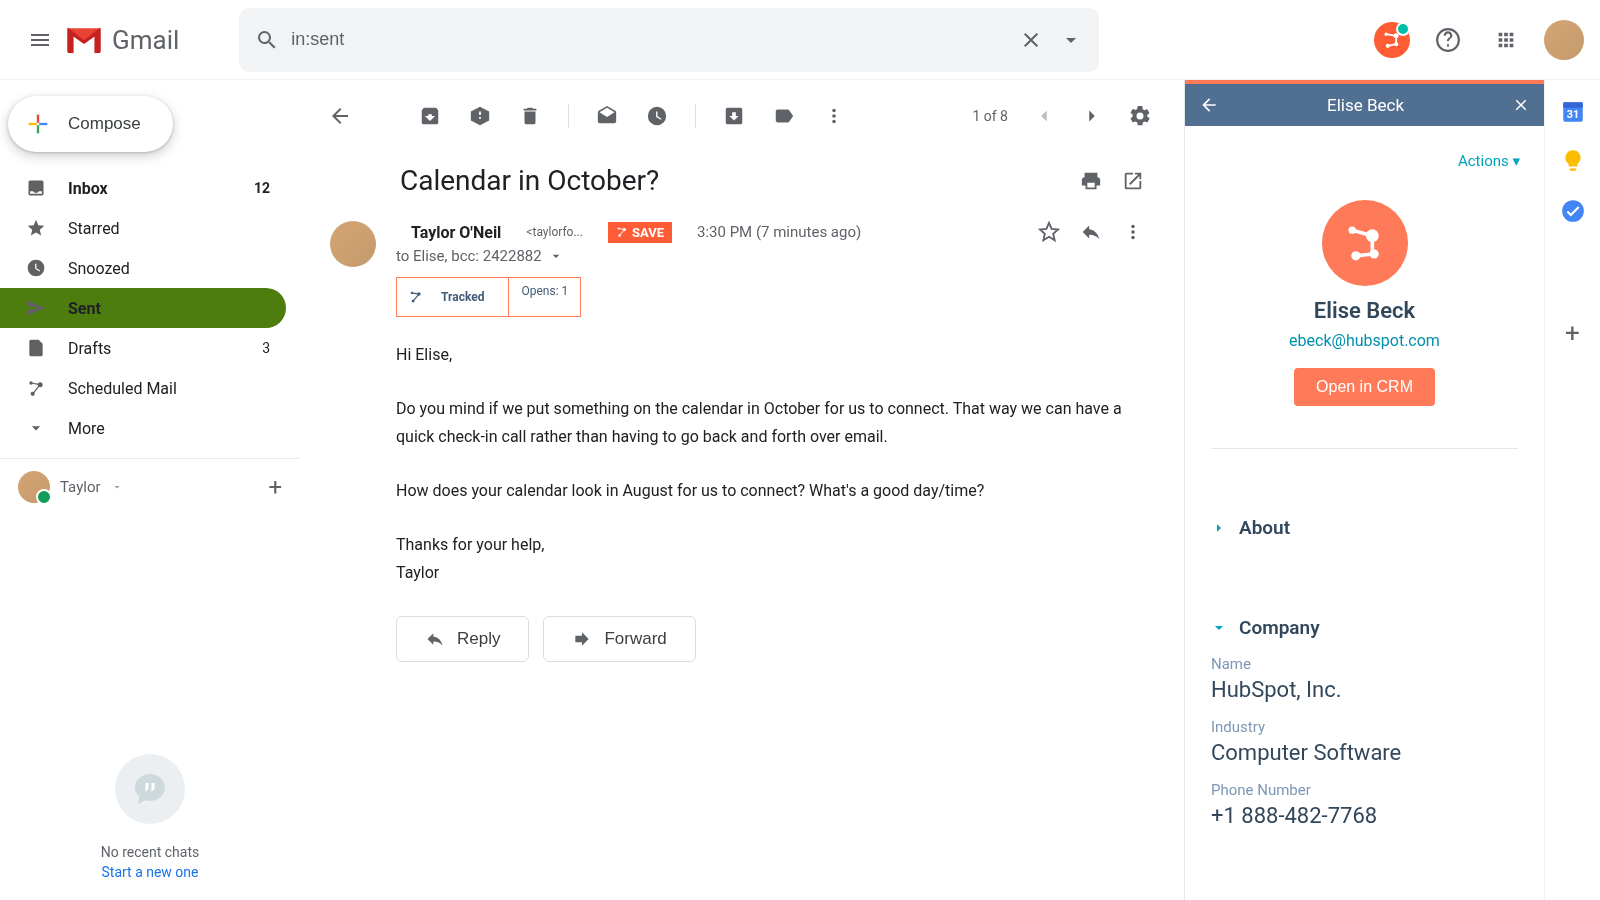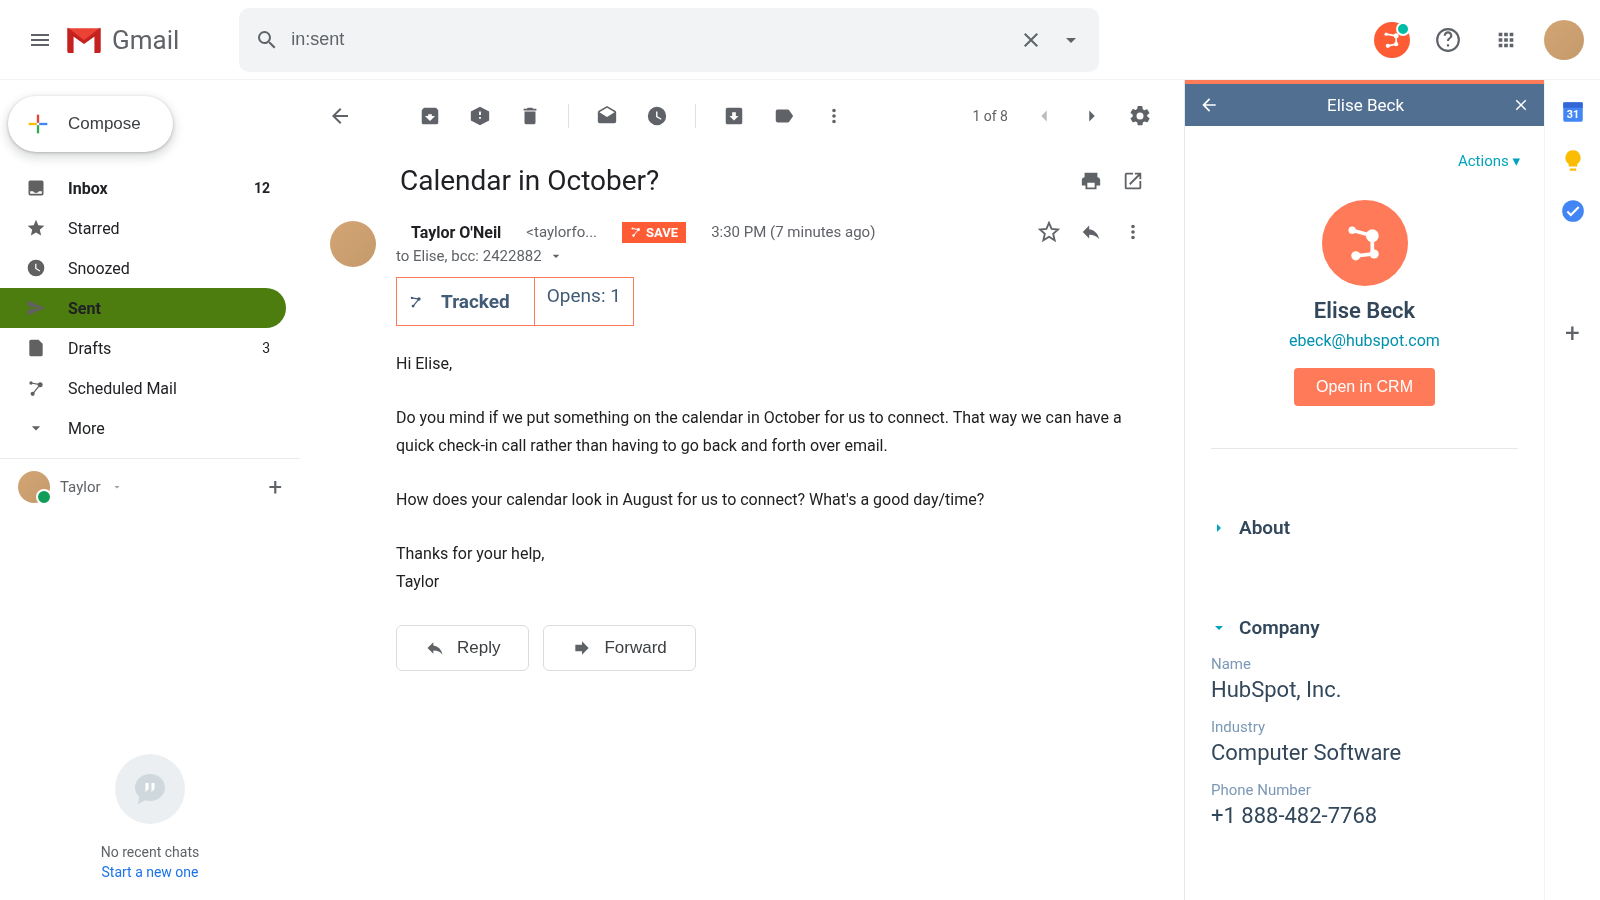--- a/index.html
+++ b/index.html
@@ -43,26 +43,26 @@
 .toolbar .divider{width:1px;height:24px;background:#e0e0e0;margin:0 8px;}
 .toolbar-right{margin-left:auto;display:flex;align-items:center;gap:8px;padding-right:24px;}
 .pager-text{font-size:14px;color:#616161;margin-right:8px;}
 .subject{font-size:28px;font-weight:400;padding:20px 0 12px 80px;display:flex;align-items:center;}
 .subject-actions{margin-left:auto;display:flex;gap:20px;padding-right:40px;color:#5f6368;}
 .message{display:flex;padding:12px 40px 0 10px;gap:20px;}
 .msg-avatar{width:46px;height:46px;border-radius:50%;background:linear-gradient(135deg,#d4a574,#c49a6c);flex-shrink:0;}
 .msg-body{flex:1;}
 .msg-header{display:flex;align-items:center;gap:25px;flex-wrap:wrap;margin-left:15px;}
 .sender-name{font-weight:700;font-size:16px;}
-.sender-email{color:#5f6368;font-size:15px;}
+.sender-email{color:#5f6368;font-size:12px;}
 .save-badge{background:#ff5c35;color:#fff;font-size:13px;font-weight:700;padding:3px 8px;display:flex;align-items:center;gap:4px;}
 .msg-time{color:#5f6368;font-size:15px;}
 .msg-head-actions{margin-left:auto;display:flex;gap:20px;color:#5f6368;}
 .recipients{color:#5f6368;font-size:15px;margin-top:4px;display:flex;align-items:center;gap:6px;}
-.track-badge{display:inline-flex;border:1px solid #ff7a59;margin-top:12px;font-size:19px;}
+.track-badge{display:inline-flex;border:1px solid #ff7a59;margin-top:12px;font-size:12px;}
 .track-badge span{padding:6px 12px;color:#425b76;}
 .track-badge span:first-child{border-right:1px solid #ff7a59;font-weight:700;display:flex;align-items:center;gap:6px;}
 .email-content{margin-top:24px;font-size:16px;line-height:1.7;color:#212121;}
 .reply-row{display:flex;gap:14px;margin-top:30px;}
 .reply-btn{border:1px solid #dadce0;background:#fff;border-radius:6px;padding:12px 28px;font-size:17px;color:#3c4043;cursor:pointer;display:flex;align-items:center;gap:12px;}
 .hs-panel{width:360px;flex-shrink:0;border-left:1px solid #e5e8eb;display:flex;flex-direction:column;gap:16px;}
 .hs-header{background:#516f90;color:#fff;height:46px;display:flex;align-items:center;padding:0 14px;border-top:4px solid #ff7a59;}
 .hs-header .title{flex:1;text-align:center;font-size:17px;}
 .hs-actions{text-align:right;padding:10px 24px;}
 .hs-actions a{color:#00a4bd;font-size:15px;text-decoration:none;}

